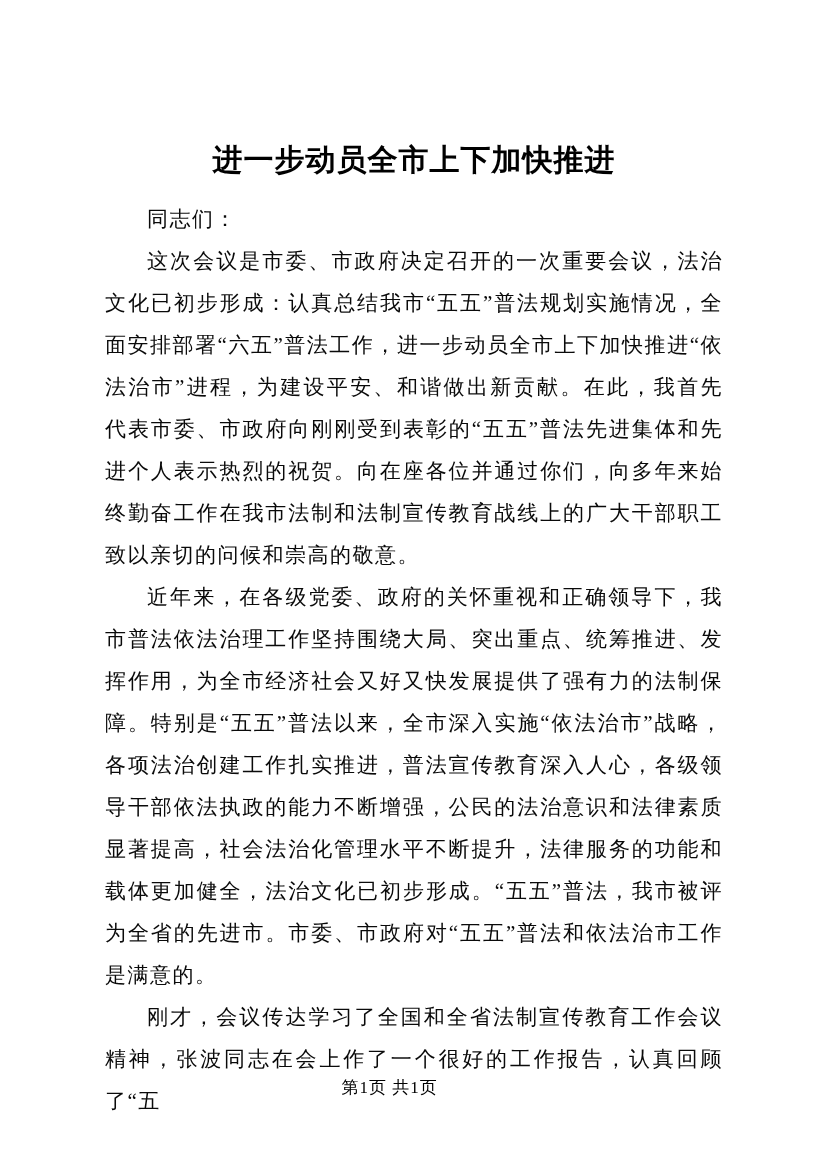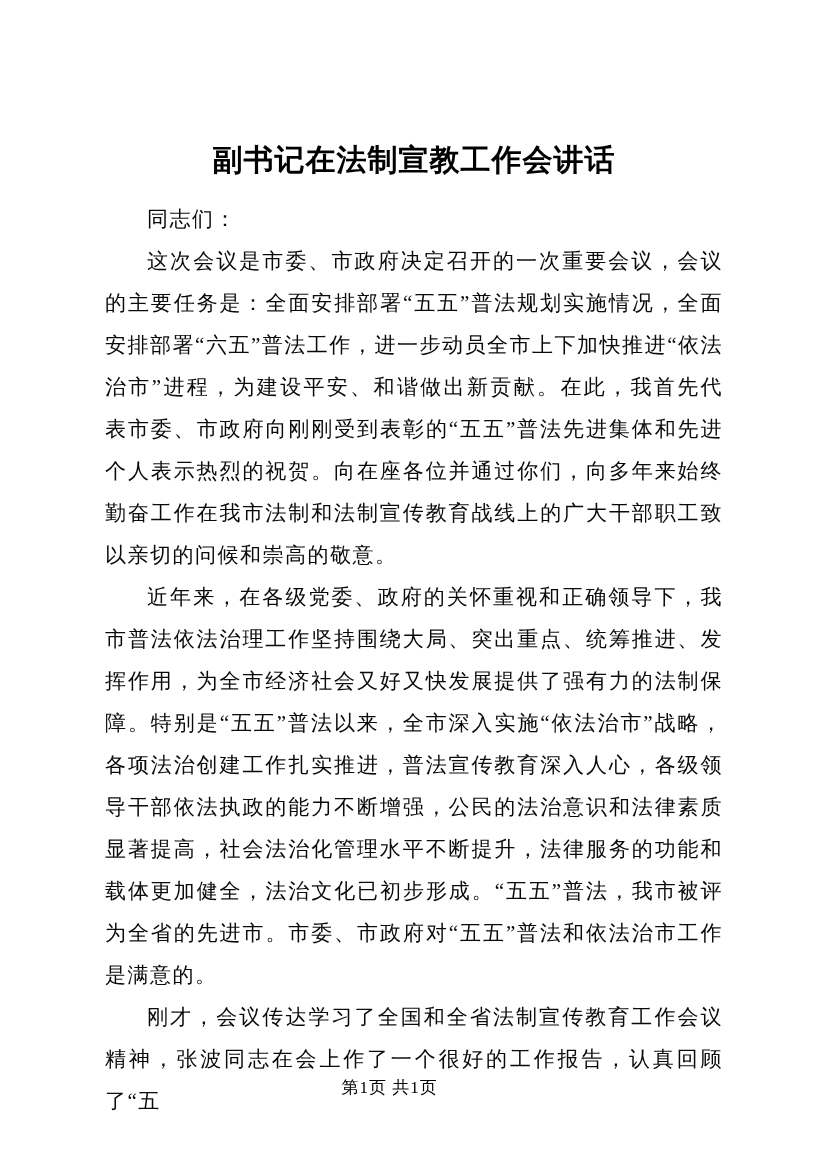--- a/index.html
+++ b/index.html
@@ -51,20 +51,20 @@
     font-size: 17px;
     letter-spacing: 1px;
     color: #000000;
   }
 </style>
 </head>
 <body>
 
 <div class="page">
   <div class="content">
-    <h1 class="doc-title">副书记在法制宣教工作会讲话</h1>
+    <h1 class="doc-title">进一步动员全市上下加快推进</h1>
     <p class="para">同志们：</p>
-    <p class="para">这次会议是市委、市政府决定召开的一次重要会议，会议的主要任务是：全面安排部署“五五”普法规划实施情况，全面安排部署“六五”普法工作，进一步动员全市上下加快推进“依法治市”进程，为建设平安、和谐做出新贡献。在此，我首先代表市委、市政府向刚刚受到表彰的“五五”普法先进集体和先进个人表示热烈的祝贺。向在座各位并通过你们，向多年来始终勤奋工作在我市法制和法制宣传教育战线上的广大干部职工致以亲切的问候和崇高的敬意。</p>
+    <p class="para">这次会议是市委、市政府决定召开的一次重要会议，法治文化已初步形成：认真总结我市“五五”普法规划实施情况，全面安排部署“六五”普法工作，进一步动员全市上下加快推进“依法治市”进程，为建设平安、和谐做出新贡献。在此，我首先代表市委、市政府向刚刚受到表彰的“五五”普法先进集体和先进个人表示热烈的祝贺。向在座各位并通过你们，向多年来始终勤奋工作在我市法制和法制宣传教育战线上的广大干部职工致以亲切的问候和崇高的敬意。</p>
     <p class="para">近年来，在各级党委、政府的关怀重视和正确领导下，我市普法依法治理工作坚持围绕大局、突出重点、统筹推进、发挥作用，为全市经济社会又好又快发展提供了强有力的法制保障。特别是“五五”普法以来，全市深入实施“依法治市”战略，各项法治创建工作扎实推进，普法宣传教育深入人心，各级领导干部依法执政的能力不断增强，公民的法治意识和法律素质显著提高，社会法治化管理水平不断提升，法律服务的功能和载体更加健全，法治文化已初步形成。“五五”普法，我市被评为全省的先进市。市委、市政府对“五五”普法和依法治市工作是满意的。</p>
     <p class="para">刚才，会议传达学习了全国和全省法制宣传教育工作会议精神，张波同志在会上作了一个很好的工作报告，认真回顾了“五</p>
   </div>
   <div class="footer">第1页 共1页</div>
 </div>
 
 </body></html>

